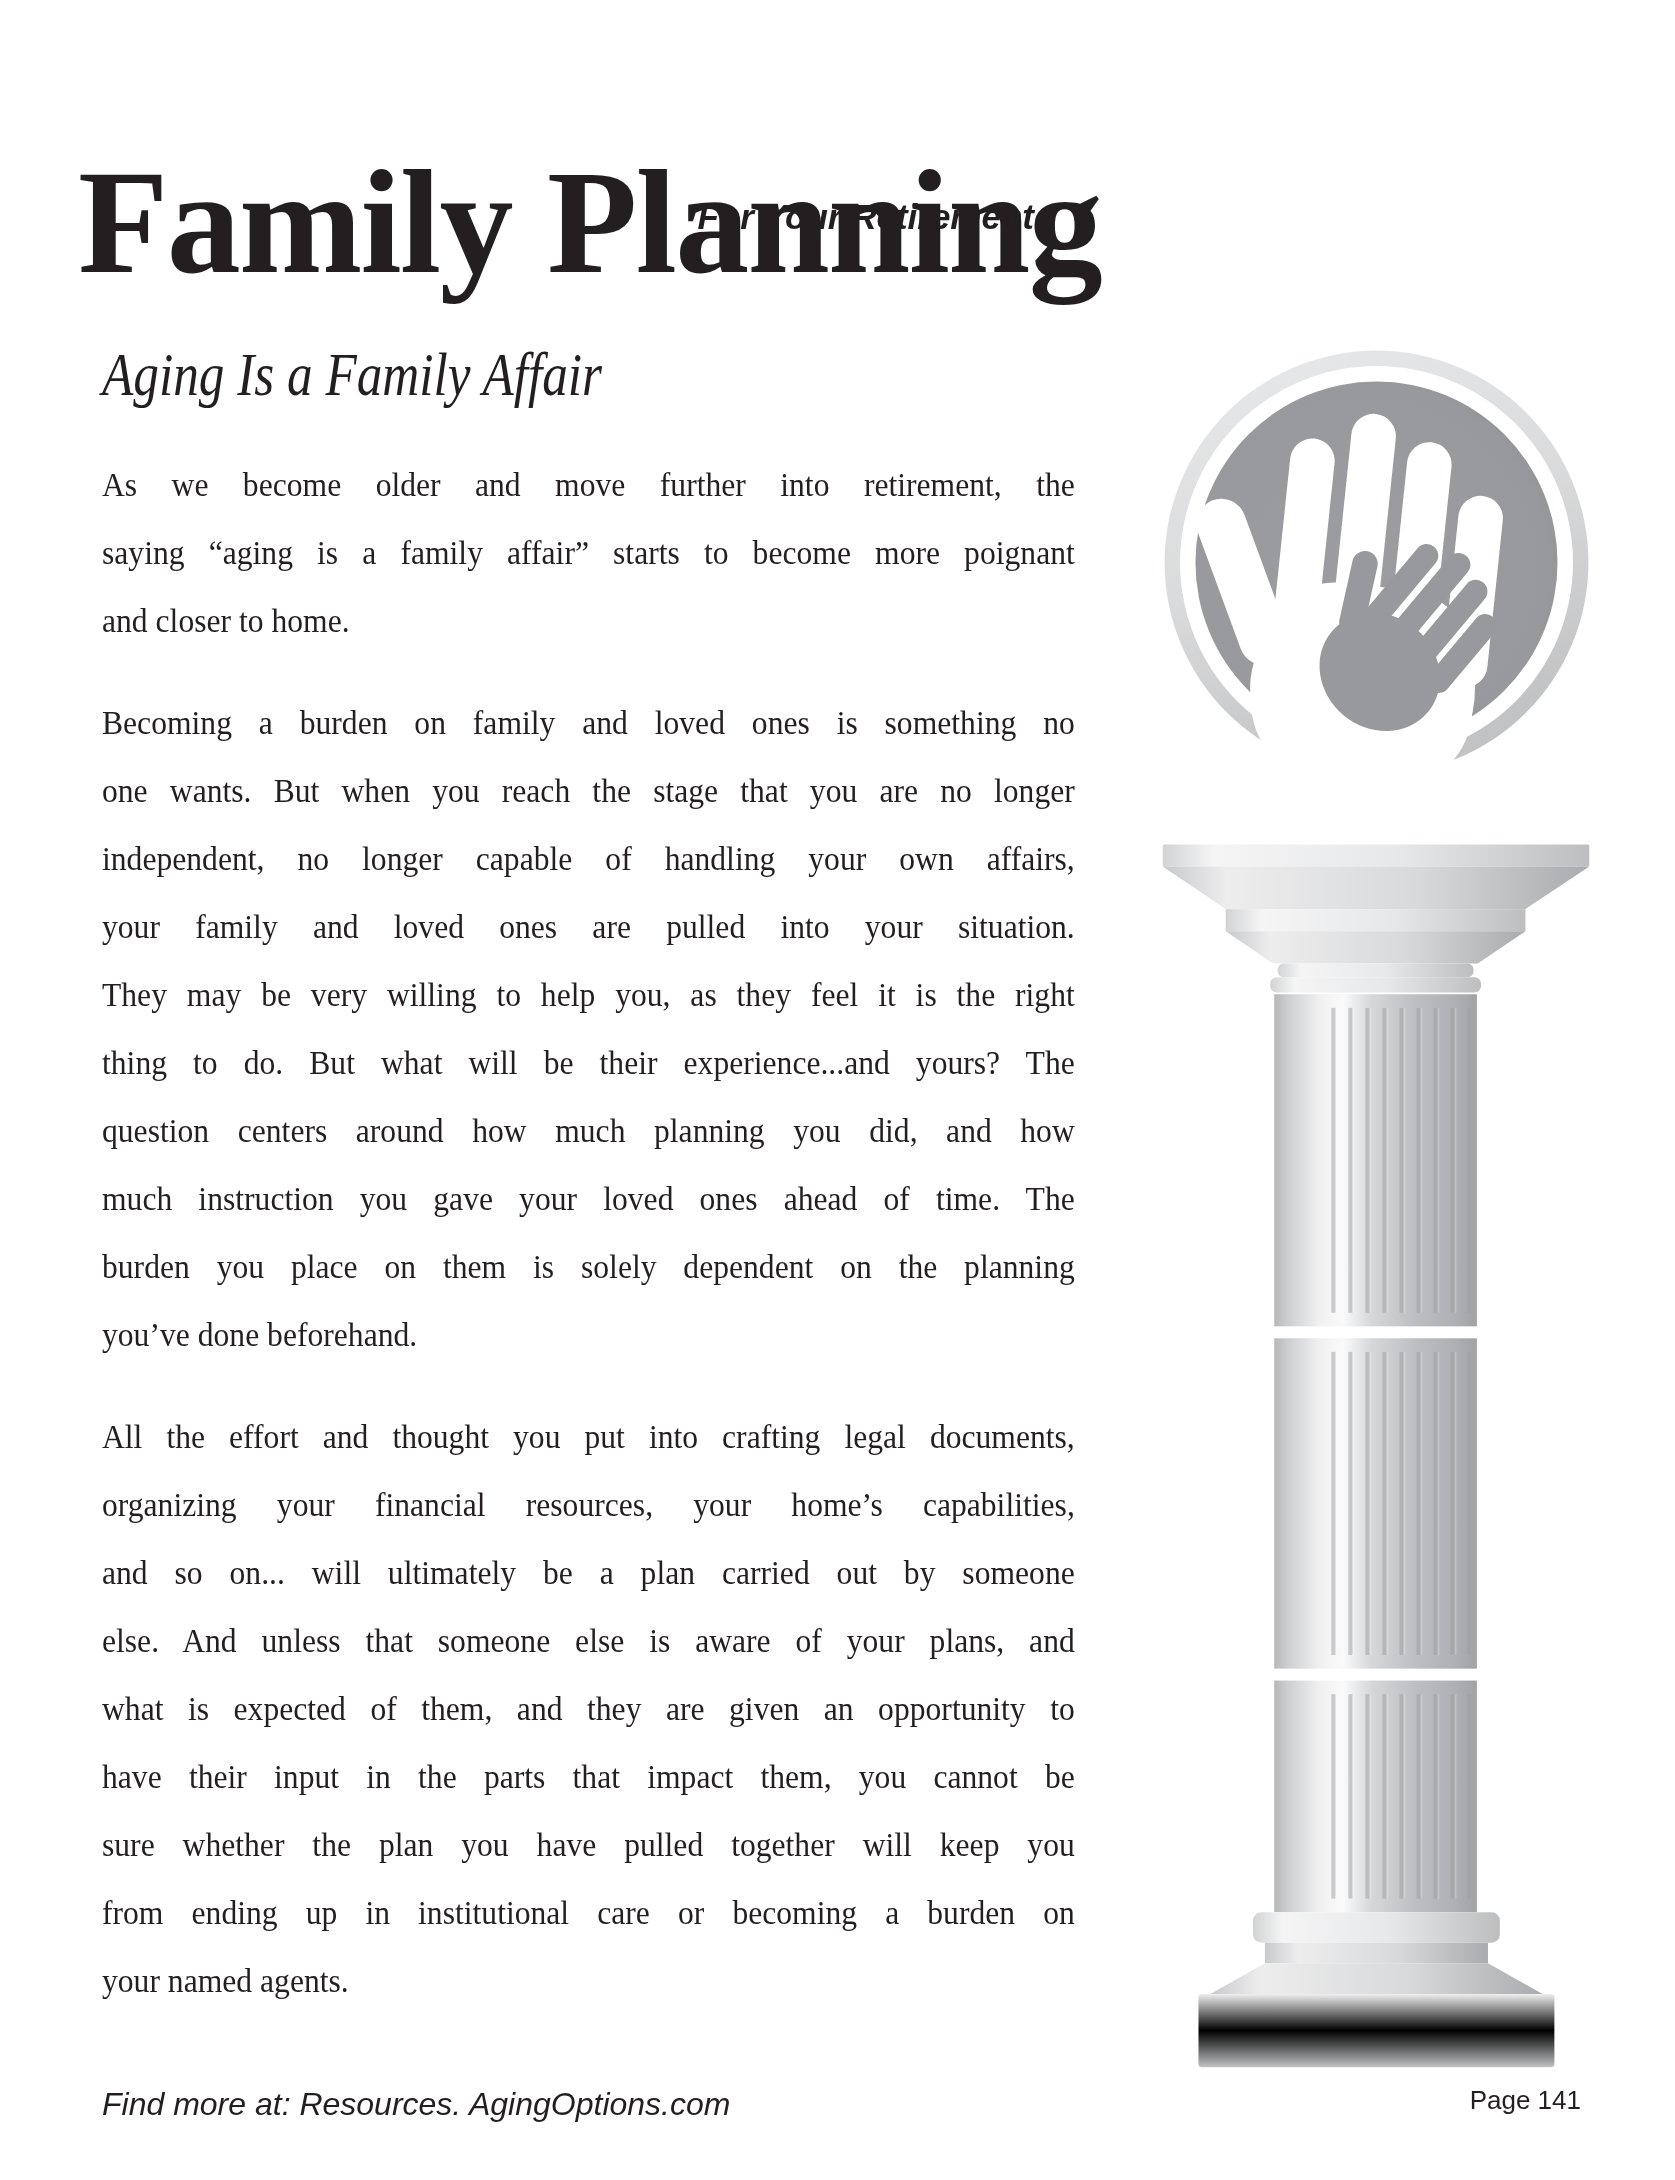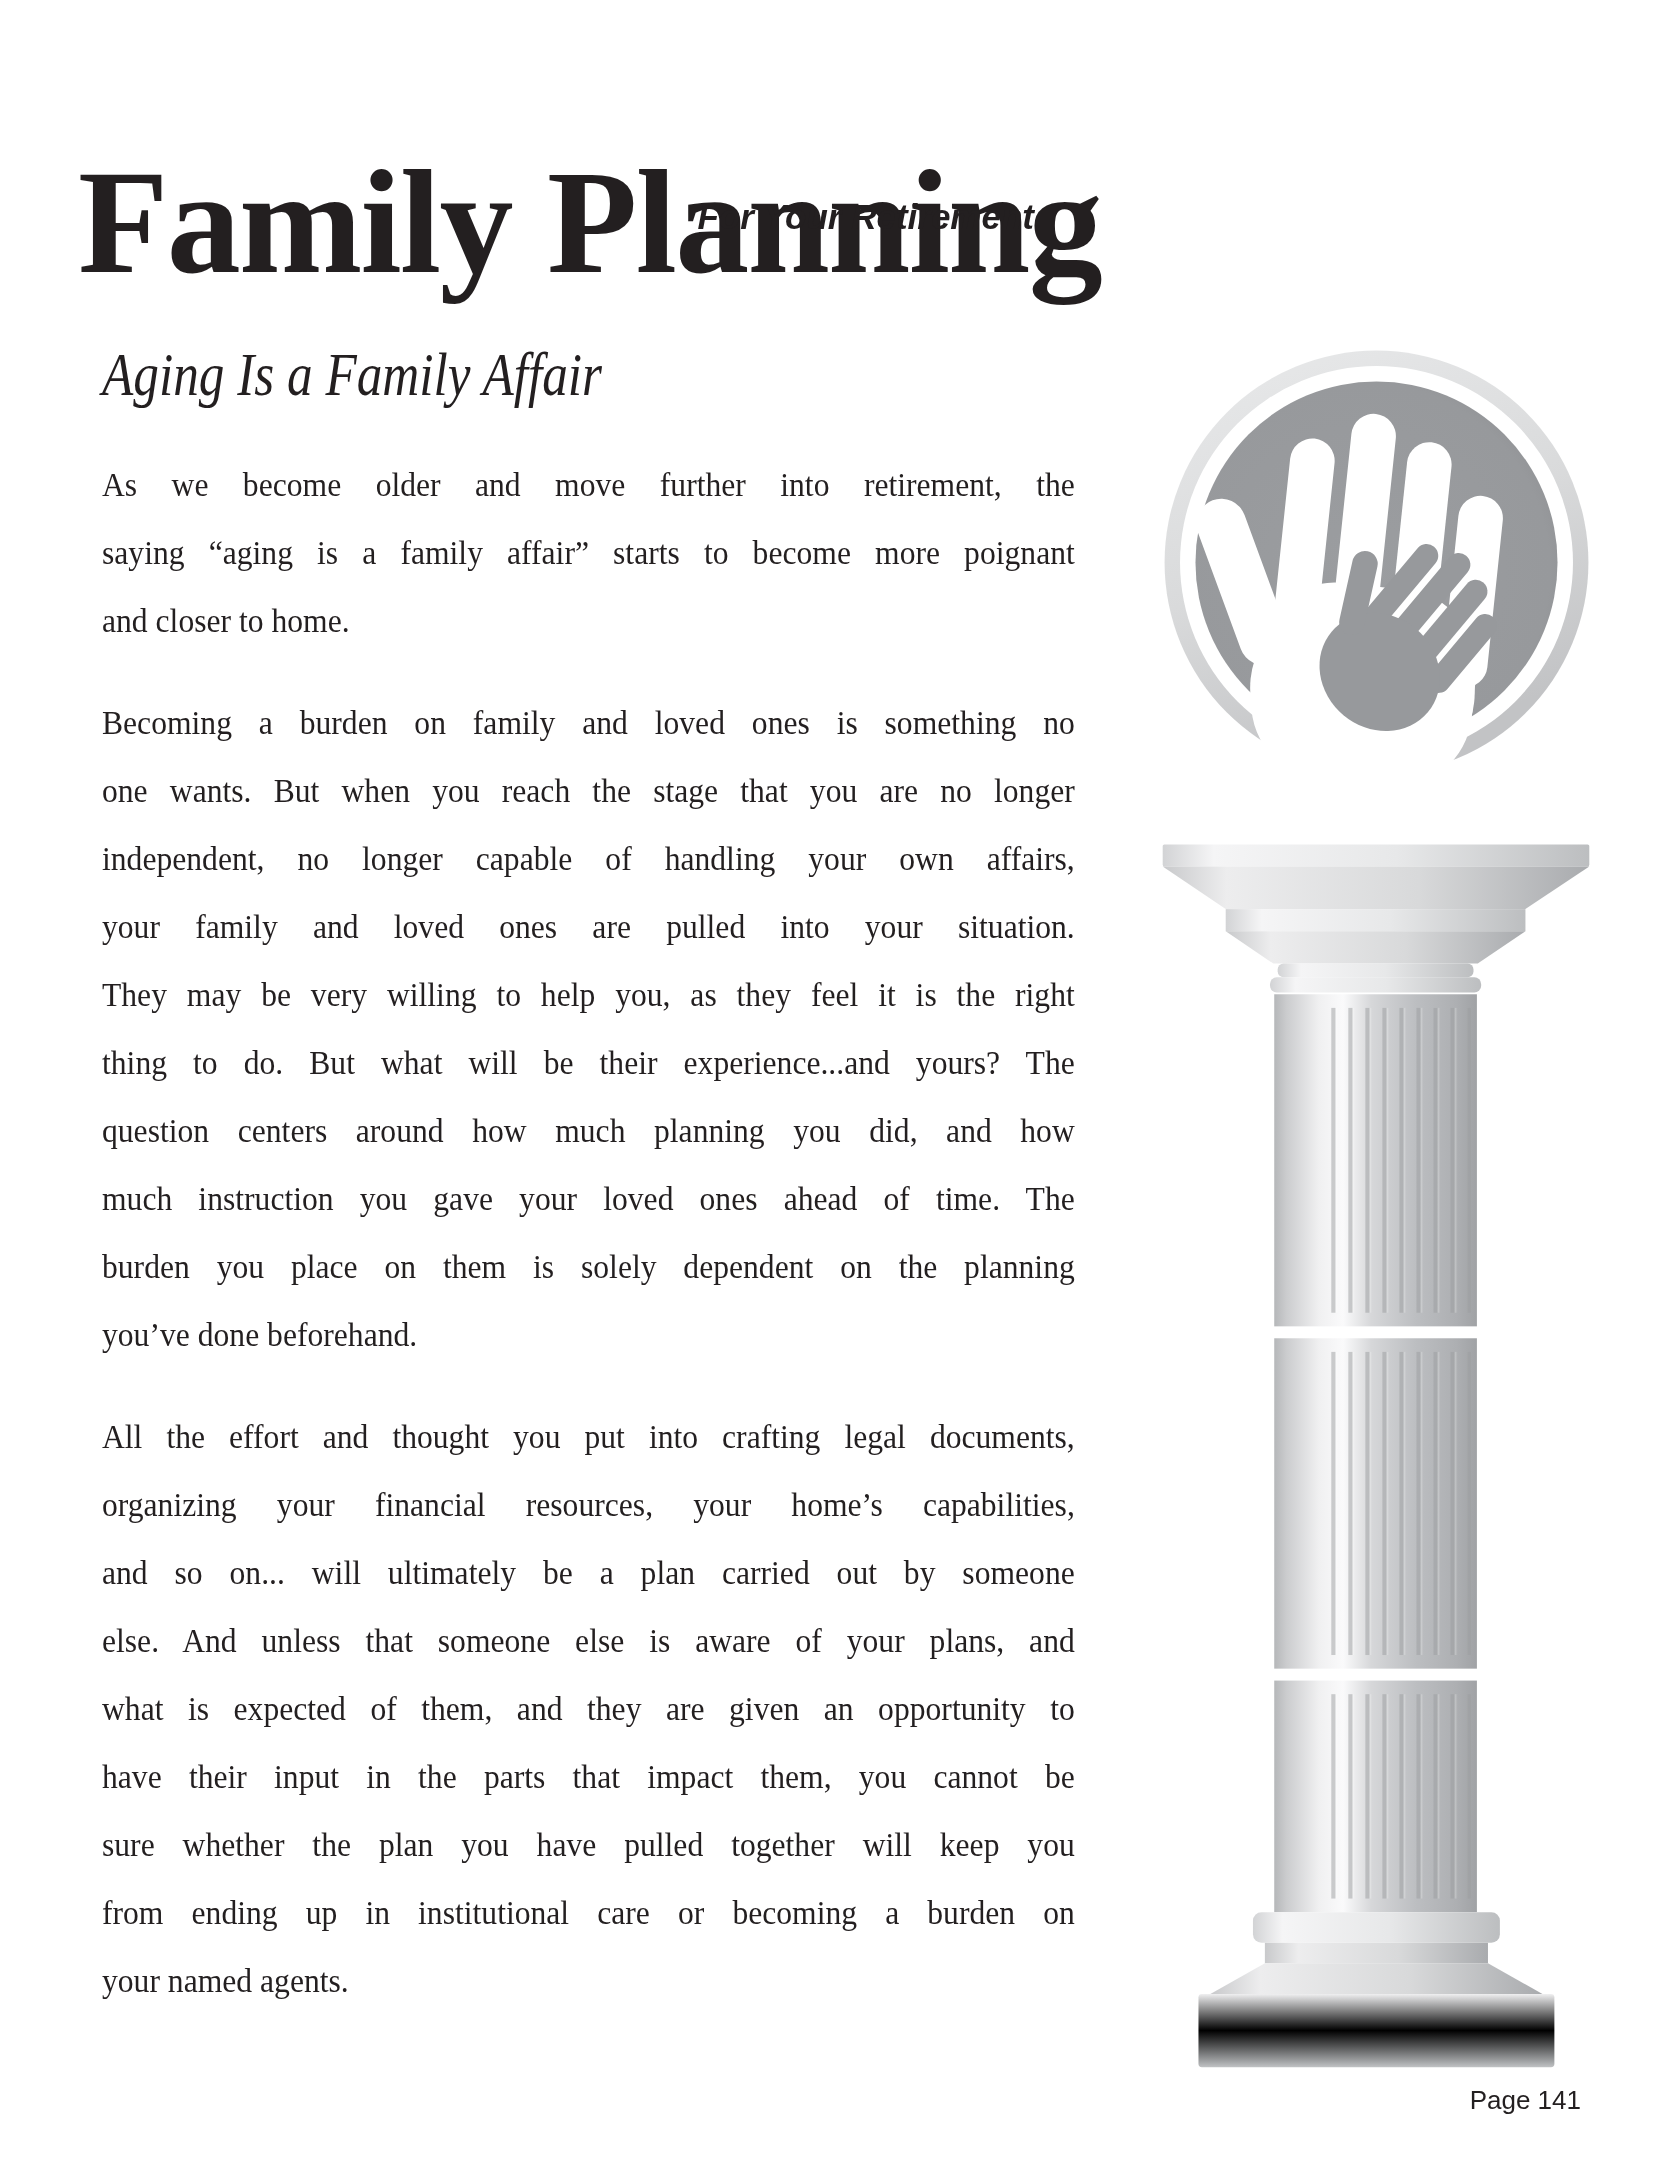--- a/index.html
+++ b/index.html
@@ -202,16 +202,17 @@
     </g>
 
     <g>
       <rect x="108" y="1260" width="290" height="36" rx="10" fill="url(#gSlab)"></rect>
       <rect x="122" y="1296" width="262" height="24" fill="url(#gTrap)"></rect>
       <polygon points="122,1320 384,1320 448,1356 58,1356" fill="url(#gTrap)"></polygon>
       <rect x="44" y="1356" width="418" height="86" rx="4" fill="url(#gPlinth)"></rect>
     </g>
   </svg>
 
+  <div class="footer-left">Find more at: Resources. AgingOptions.com</div>
   <div class="footer-right">Page 141</div>
 
 </div>
 
 
 </body></html>

